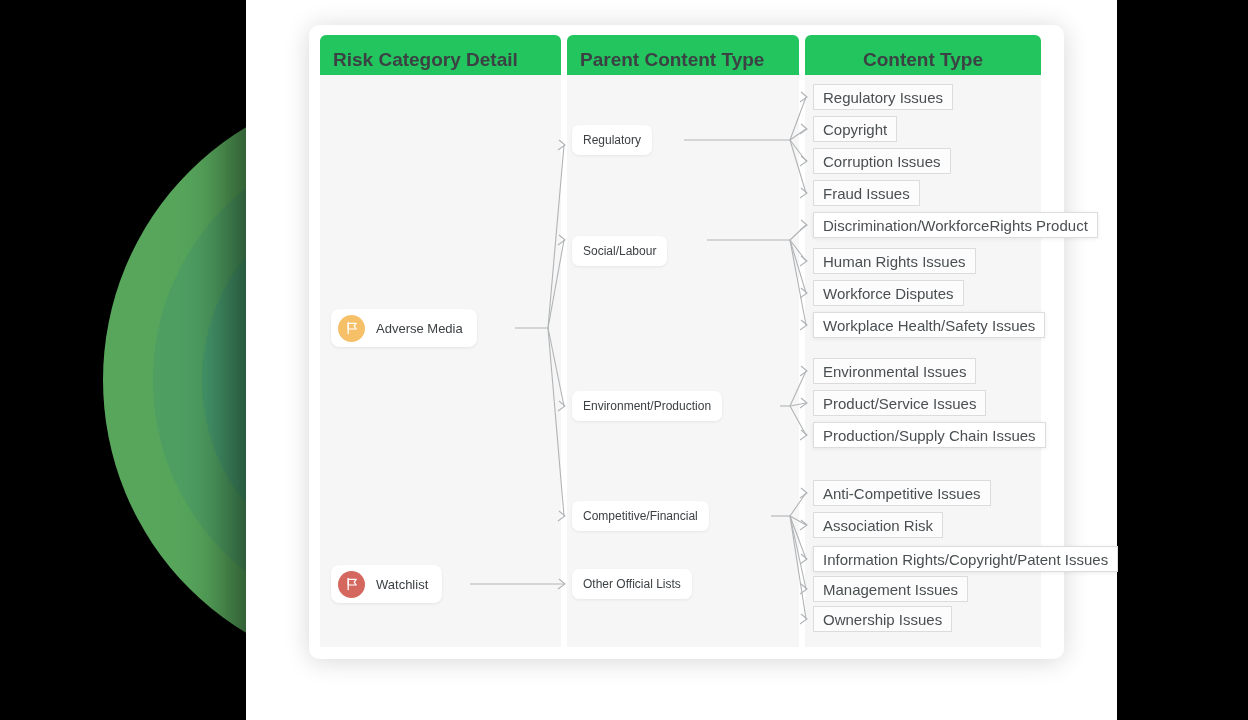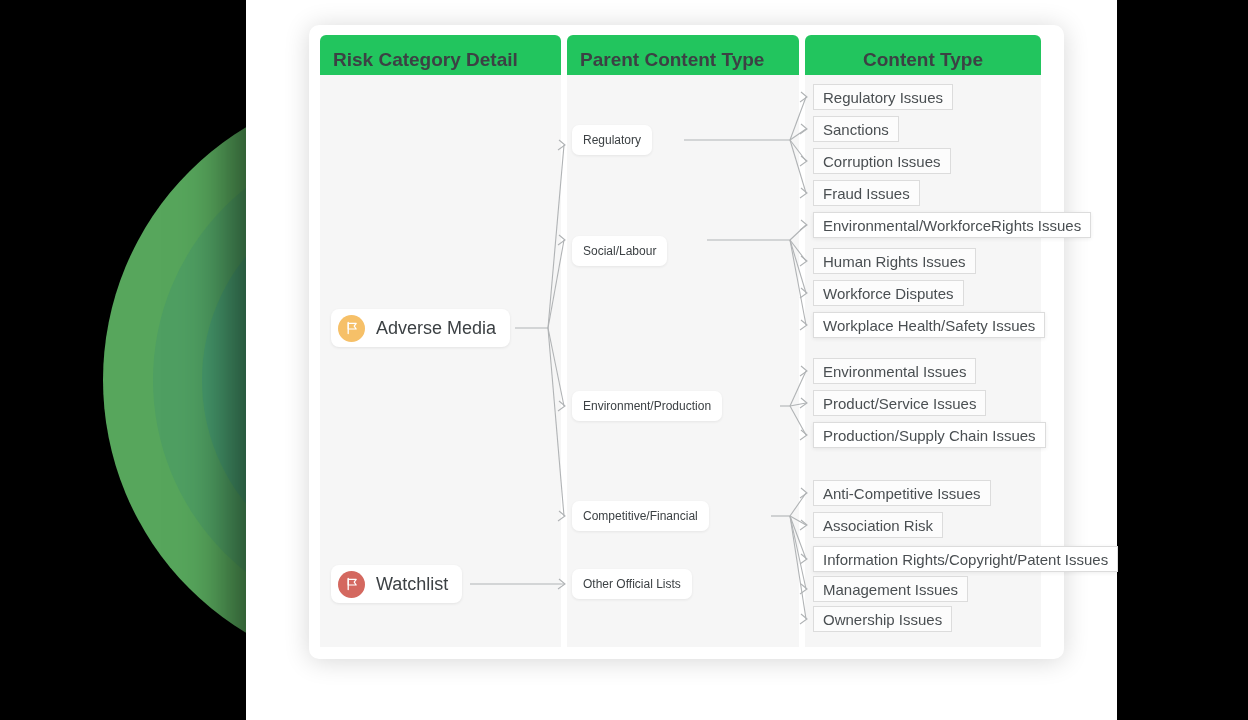--- a/index.html
+++ b/index.html
@@ -73,21 +73,21 @@
     display: flex; align-items: center;
     padding: 0 14px 0 7px;
     box-shadow: 0 1px 3px rgba(0,0,0,0.08);
     z-index: 4;
   }
   .root-dot {
     width: 27px; height: 27px; border-radius: 50%;
     display: flex; align-items: center; justify-content: center;
     margin-right: 11px; flex: 0 0 auto;
   }
-  .root-label { font-size: 18px; color: #3c4144; white-space: nowrap; }
+  .root-label { font-size: 13px; color: #3c4144; white-space: nowrap; }
 
   
   .parent-pill {
     position: absolute;
     height: 30px;
     background: #ffffff;
     border-radius: 7px;
     display: flex; align-items: center;
     padding: 0 11px;
     box-shadow: 0 1px 3px rgba(0,0,0,0.07);
@@ -231,31 +231,31 @@
     <span>Competitive/Financial</span>
   </div>
   <div class="parent-pill" style="left:263px; top:544px;">
     <span>Other Official Lists</span>
   </div>
 
   <div class="leaf-pill" style="left:504px; top:59px;">
     <span>Regulatory Issues</span>
   </div>
   <div class="leaf-pill" style="left:504px; top:91px;">
-    <span>Sanctions</span>
+    <span>Copyright</span>
   </div>
   <div class="leaf-pill" style="left:504px; top:123px;align-items:center;">
     <span>Corruption Issues</span>
   </div>
   <div class="leaf-pill" style="left:504px; top:155px;">
     <span>Fraud Issues</span>
   </div>
 
   <div class="leaf-pill overflow" style="left:504px; top:187px;">
-    <span>Environmental/WorkforceRights Issues</span>
+    <span>Discrimination/WorkforceRights Product</span>
   </div>
   <div class="leaf-pill" style="left:504px; top:223px;">
     <span>Human Rights Issues</span>
   </div>
   <div class="leaf-pill" style="left:504px; top:255px;">
     <span>Workforce Disputes</span>
   </div>
   <div class="leaf-pill overflow" style="left:504px; top:287px;">
     <span>Workplace Health/Safety Issues</span>
   </div>

